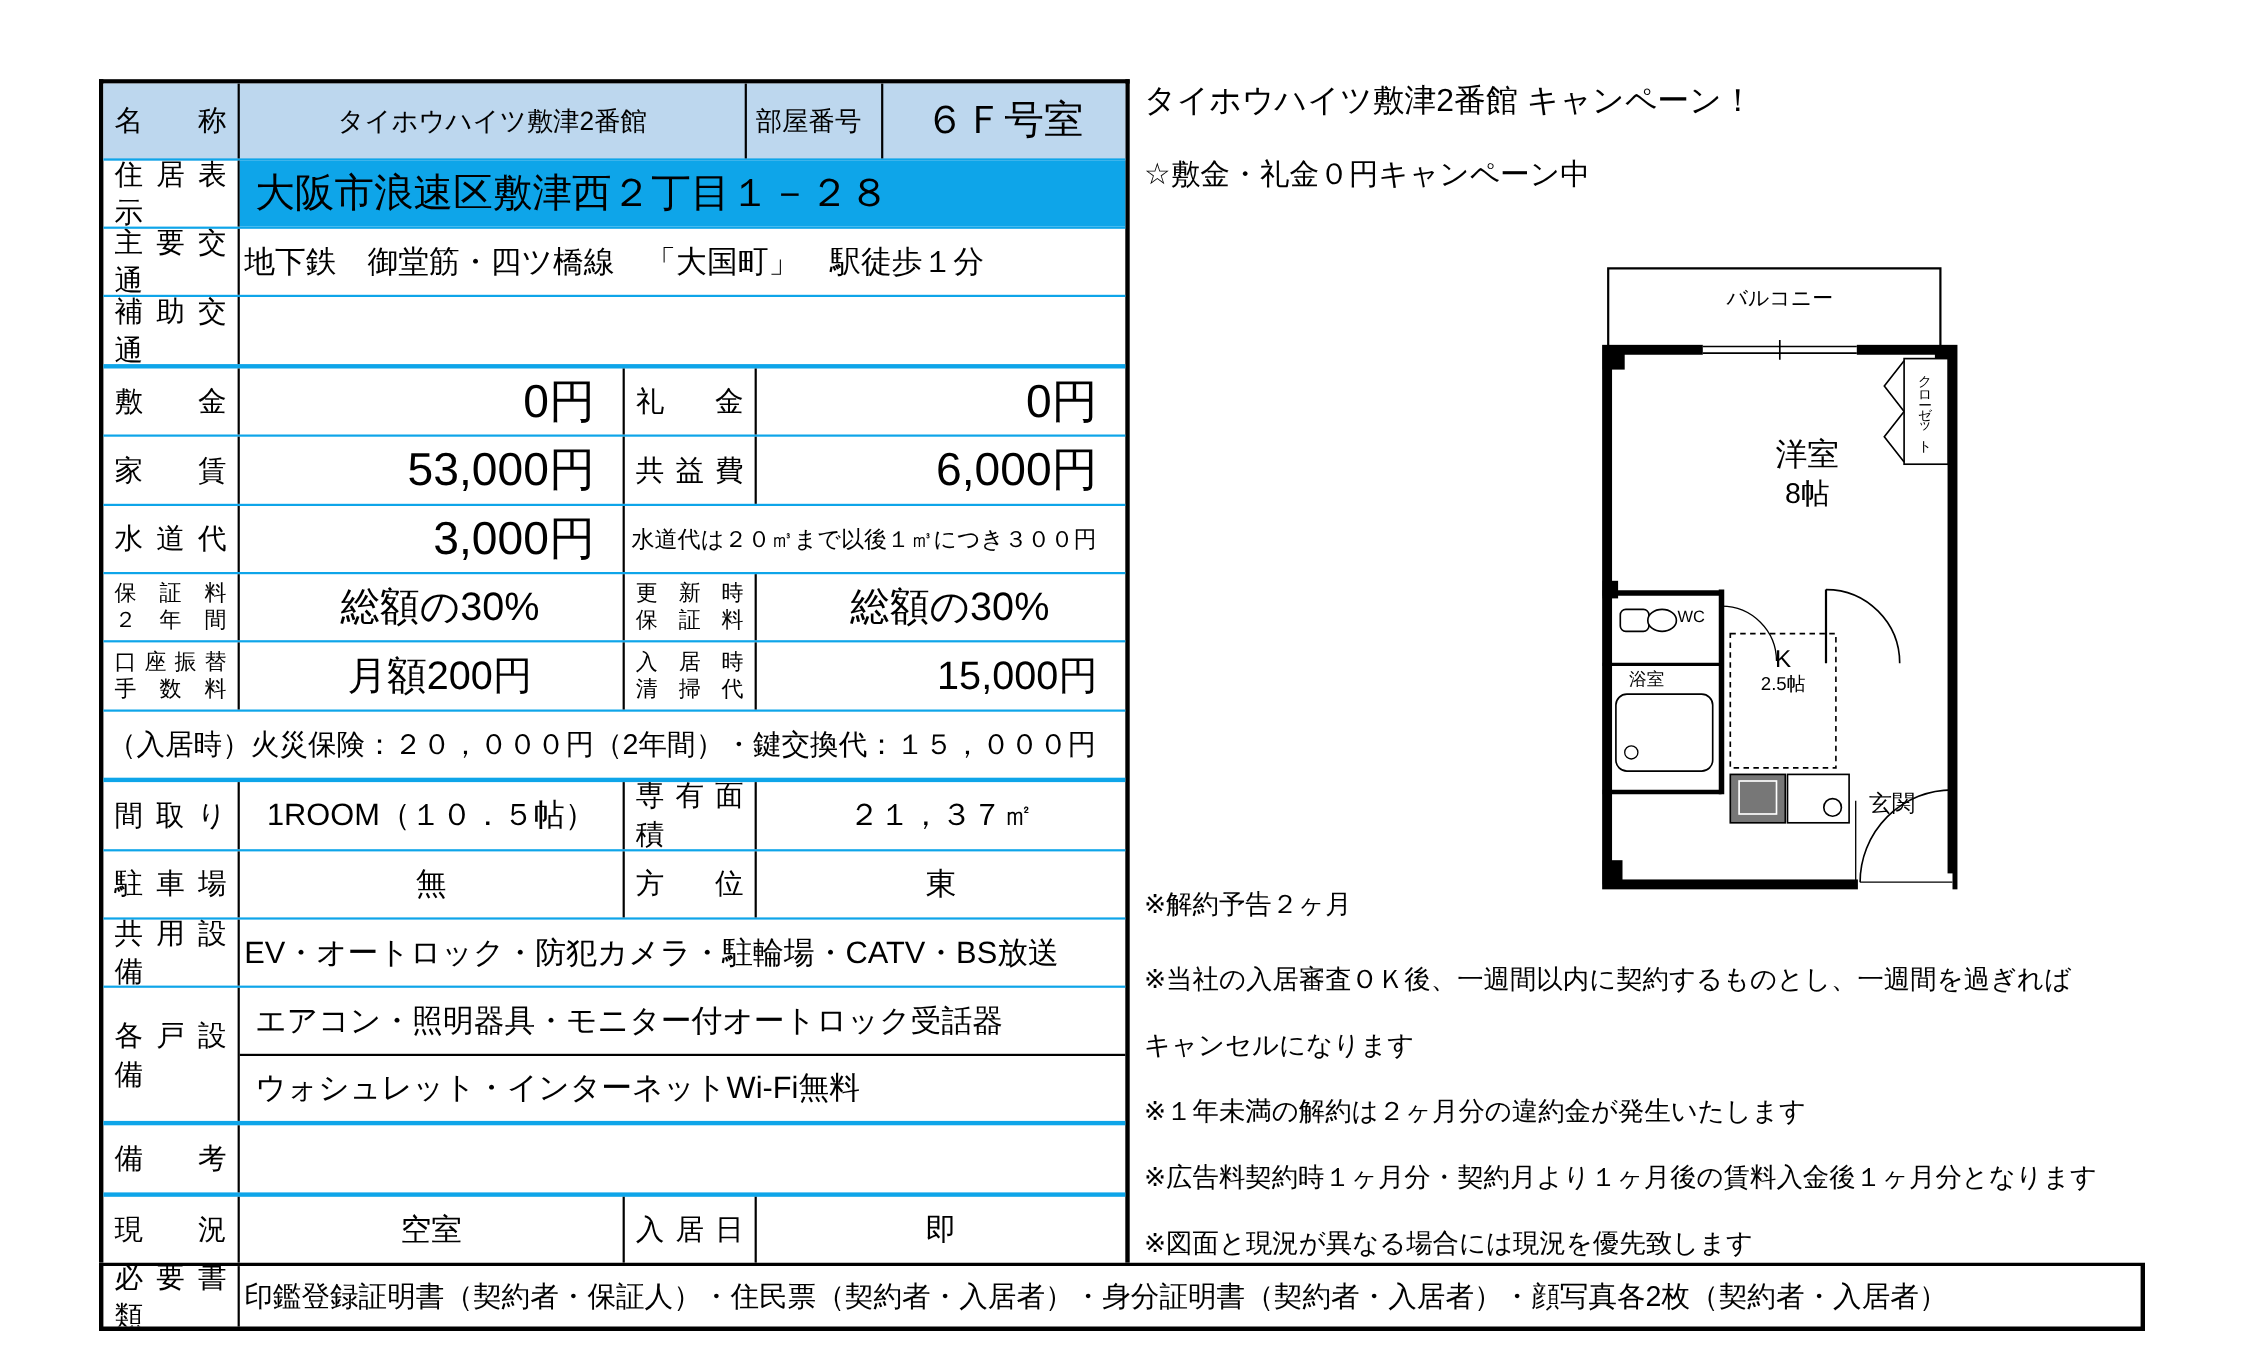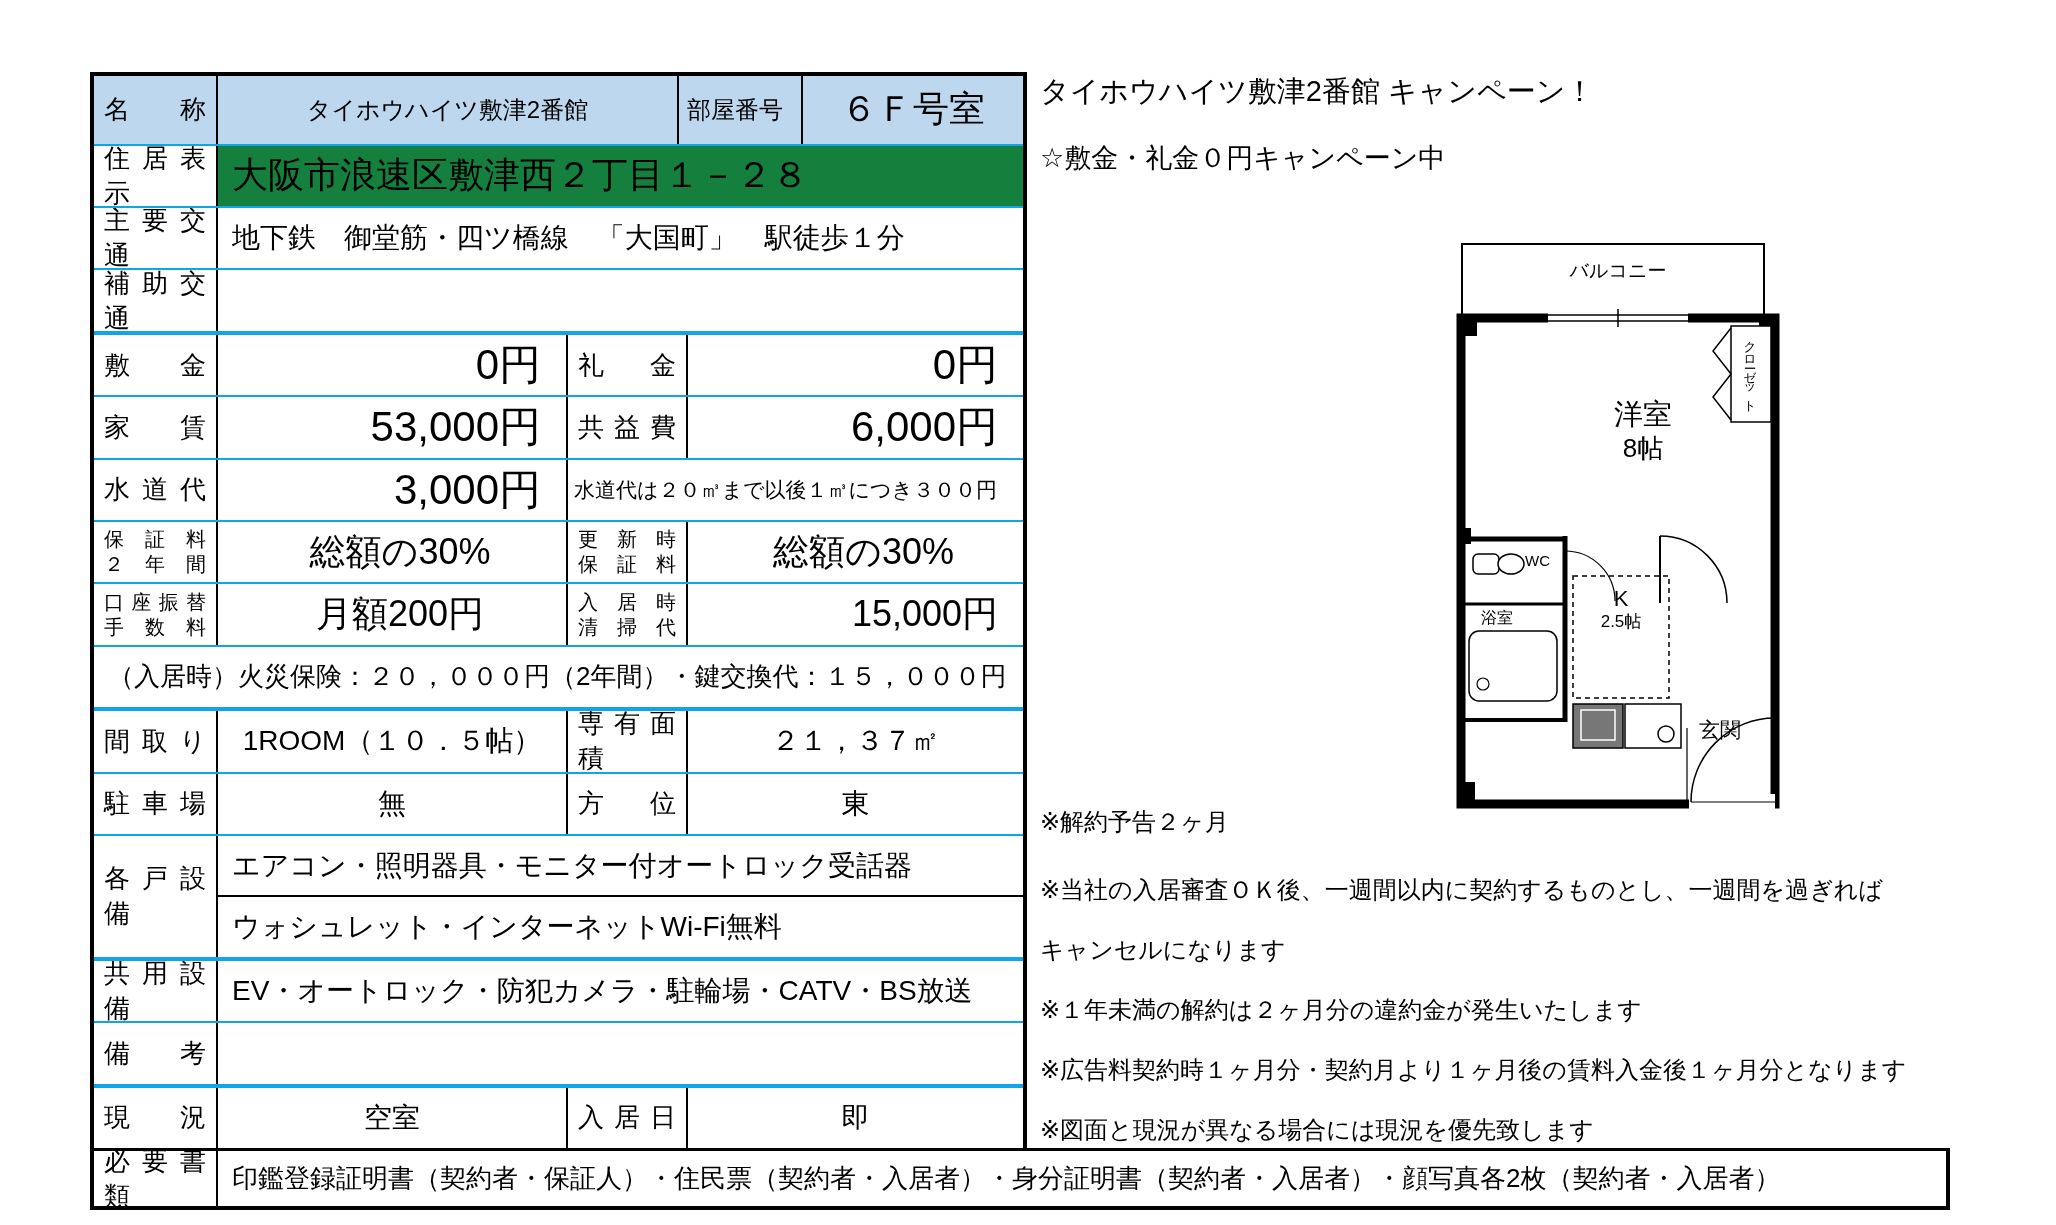--- a/index.html
+++ b/index.html
@@ -27,28 +27,28 @@
   .lab .jl{width:100%;text-align:justify;text-align-last:justify;}
   .lab2{width:120px;padding:0 10px;font-size:26px;}
   .lab2 .jl{width:100%;text-align:justify;text-align-last:justify;}
   .lab .two,.lab2 .two{width:100%;font-size:20px;line-height:1.25;}
   .lab .two div,.lab2 .two div{text-align:justify;text-align-last:justify;}
   .v1{width:350px;}
   .v2{flex:1;}
   .big{font-size:42px;justify-content:flex-end;padding-right:25px;}
   .mid{font-size:36px;padding-left:16px;}
   .center{justify-content:center;}
-  .left{justify-content:flex-start;padding-left:14px;}
+  .left{justify-content:flex-start;padding-left:4px;}
   .fs28{font-size:28px;}
   .fs26{font-size:26px;}
   .note-small{font-size:21px;padding:0 6px;}
   .name-val{width:461px;font-size:24px;justify-content:center;}
   .room-lab{width:124px;font-size:24px;padding:0 8px;}
   .room-val{flex:1;font-size:36px;justify-content:center;}
-  .addr-val{flex:1;background:#15803d;font-size:36px;padding-left:14px;}
+  .addr-val{flex:1;background:#0ea5e9;font-size:36px;padding-left:14px;}
   .stack{flex:1;display:flex;flex-direction:column;}
   .sub{flex:1;display:flex;align-items:center;padding-left:14px;font-size:28px;border-bottom:2px solid #000;}
   .sub:last-child{border-bottom:none;}
   
   .docs-row{
     position:absolute;left:90px;top:1148px;width:1860px;height:62px;
     border:4px solid #000;border-top:3px solid #000;box-sizing:border-box;
     display:flex;background:#fff;
   }
   
@@ -197,35 +197,35 @@
     <div class="cell lab">
         <div class="jl">駐車場</div>
       </div>
     <div class="cell v1 fs28 center">無</div>
     <div class="cell lab2">
         <div class="jl">方位</div>
       </div>
     <div class="cell v2 fs28 center">東</div>
   </div>
 
+  <div class="row">
+    <div class="cell lab">
+        <div class="jl">共用設備</div>
+      </div>
+    <div class="cell v2 left fs28">EV・オートロック・防犯カメラ・駐輪場・CATV・BS放送</div>
+  </div>
+
   <div class="row dbl thick">
     <div class="cell lab">
         <div class="jl">各戸設備</div>
       </div>
     <div class="stack">
       <div class="sub">エアコン・照明器具・モニター付オートロック受話器</div>
       <div class="sub">ウォシュレット・インターネットWi-Fi無料</div>
     </div>
-  </div>
-
-  <div class="row">
-    <div class="cell lab">
-        <div class="jl">共用設備</div>
-      </div>
-    <div class="cell v2 left fs28">EV・オートロック・防犯カメラ・駐輪場・CATV・BS放送</div>
   </div>
 
   <div class="row thick">
     <div class="cell lab">
         <div class="jl">備考</div>
       </div>
     <div class="cell v2 left fs28"></div>
   </div>
 
   <div class="row" style="border-bottom:none;">

